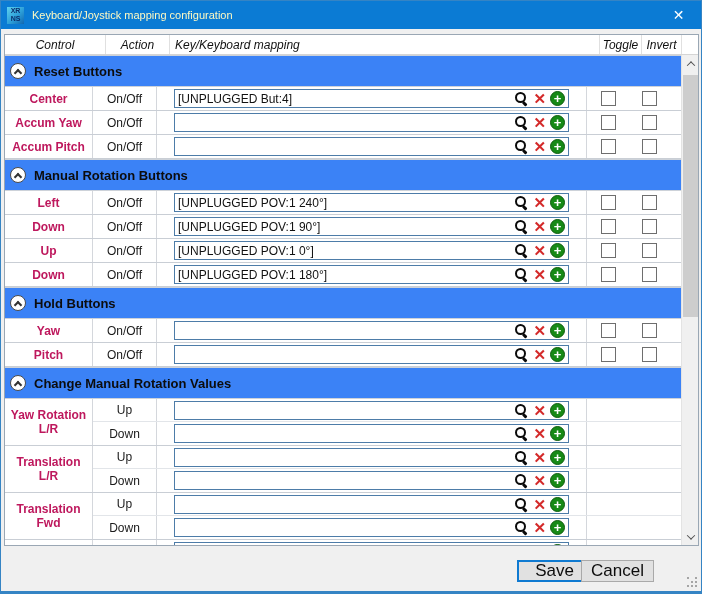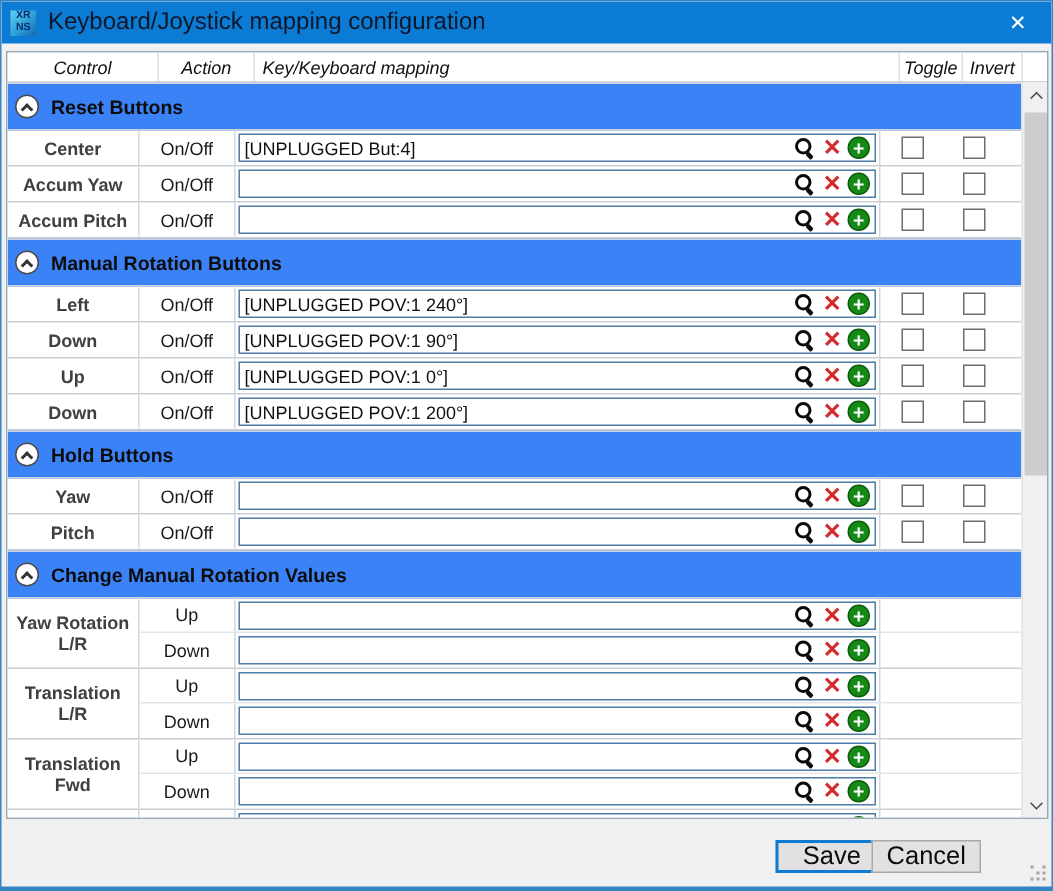--- a/index.html
+++ b/index.html
@@ -3,21 +3,21 @@
 <meta charset="utf-8">
 <style>
   html,body{margin:0;padding:0;background:#d7d7d7;font-family:"Liberation Sans", sans-serif;}
   *{box-sizing:border-box;}
   .window{position:relative;width:702px;height:594px;background:#f0f0f0;
     border:1px solid var(--c-border,#3584c4);border-bottom:3px solid var(--c-border,#3584c4);overflow:hidden;}
   
   .titlebar{height:28px;background:var(--c-titlebar,#0b7bd4);display:flex;align-items:center;position:relative;}
   .app-icon{width:17px;height:17px;margin-left:6px;background:linear-gradient(135deg,#5fd2f0 0%,#2d9fd8 55%,#1167b1 100%);
     color:#0b2e6b;font-weight:bold;font-size:7px;line-height:8px;text-align:center;display:flex;flex-direction:column;justify-content:center;}
-  .title-text{color:#0f172a;font-size:16px;margin-left:8px;}
+  .title-text{color:#fef9c3;font-size:11px;margin-left:8px;}
   .close-btn{position:absolute;right:0;top:0;width:45px;height:28px;display:flex;align-items:center;justify-content:center;
     color:#fff;font-size:14px;cursor:pointer;}
   
   .list{position:absolute;left:3px;top:33px;width:695px;height:512px;background:#fff;border:1px solid #9aa7b4;overflow:hidden;}
   .lheader{display:flex;height:20px;background:#fff;border-bottom:1px solid #d5d5d5;font-size:12px;color:#111;font-style:italic;}
   .hcell{display:flex;align-items:center;justify-content:center;border-right:1px solid #e0e0e0;height:100%;}
   .hc-control{width:101px;}
   .hc-action{width:64px;}
   .hc-mapping{width:430px;justify-content:flex-start;padding-left:5px;}
   .hc-toggle{width:42px;}
@@ -27,27 +27,27 @@
   
   .band{height:32px;background:#3b82f6;border-top:1px solid #cdd2d9;border-bottom:1px solid #cdd2d9;
     display:flex;align-items:center;padding-left:5px;}
   .chev-circle{width:16px;height:16px;border:1px solid #4a4a4a;border-radius:50%;position:relative;flex:0 0 auto;cursor:pointer;background:#fff;}
   .chev-circle i{position:absolute;left:4px;top:6px;width:6px;height:6px;border-left:2px solid #333;border-top:2px solid #333;
     transform:rotate(45deg);}
   .band-title{font-weight:bold;font-size:13px;color:#0c0c0c;margin-left:8px;}
   
   .group{display:flex;border-bottom:1px solid #c9ced5;}
   .gcontrol{width:88px;border-right:1px solid #d4d7dc;display:flex;align-items:center;justify-content:center;
-    font-weight:bold;color:#404040;text-align:center;padding:0 2px;}
+    font-weight:bold;color:#be185d;text-align:center;padding:0 2px;}
   .grows{flex:1;}
   .grow{display:flex;height:23px;border-bottom:1px solid #e2e5e9;}
   .grows .grow:last-child{border-bottom:none;}
   .c-action{width:64px;border-right:1px solid #d4d7dc;display:flex;align-items:center;justify-content:center;color:#1a1a1a;}
   .c-mapping{width:430px;border-right:1px solid #d4d7dc;display:flex;align-items:center;}
-  .field{flex:1;height:19px;margin:1px 2px;border:1px solid #4d7ca8;background:#fff;display:flex;align-items:center;
+  .field{flex:1;height:19px;margin:1px 17px;border:1px solid #4d7ca8;background:#fff;display:flex;align-items:center;
     padding:0 3px;cursor:text;}
   .ftext{flex:1;color:#111;white-space:nowrap;overflow:hidden;}
   .icon-search{position:relative;width:15px;height:15px;margin-right:4px;cursor:pointer;flex:0 0 auto;}
   .icon-search::before{content:"";position:absolute;left:1px;top:1px;width:7px;height:7px;border:2px solid #0a0a0a;border-radius:50%;}
   .icon-search::after{content:"";position:absolute;left:10px;top:10px;width:5px;height:3px;background:#0a0a0a;
     transform:rotate(45deg);transform-origin:0 0;border-radius:1px;}
   .icon-remove{color:var(--c-remove,#d42a2a);font-weight:bold;font-size:15px;line-height:15px;margin-right:4px;cursor:pointer;flex:0 0 auto;}
   .icon-add{width:15px;height:15px;border-radius:50%;background:var(--c-add,#168a16);color:#fff;font-weight:bold;font-size:13px;
     line-height:14px;text-align:center;cursor:pointer;flex:0 0 auto;border:1px solid #0d5c0d;}
   .c-toggle{width:42px;display:flex;align-items:center;justify-content:center;}
@@ -241,21 +241,21 @@
             </div>
           </div>
         </div>
         <div class="group">
           <div class="gcontrol">Down</div>
           <div class="grows">
             <div class="grow">
               <div class="c-action">On/Off</div>
               <div class="c-mapping">
                 <div class="field">
-                  <div class="ftext">[UNPLUGGED POV:1 200°]</div>
+                  <div class="ftext">[UNPLUGGED POV:1 180°]</div>
                   <div class="icon-search"></div>
                   <div class="icon-remove">✕</div>
                   <div class="icon-add">+</div>
                 </div>
               </div>
               <div class="c-toggle">
                 <div class="cb"></div>
               </div>
               <div class="c-invert">
                 <div class="cb"></div>

